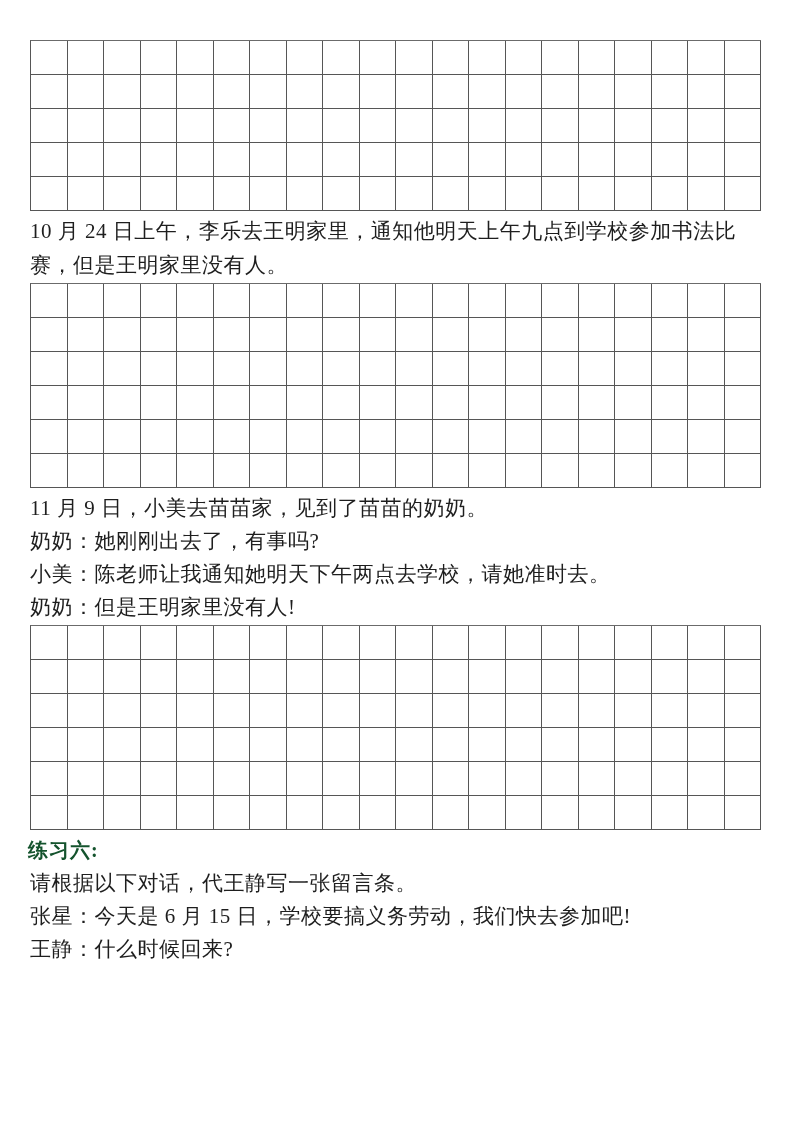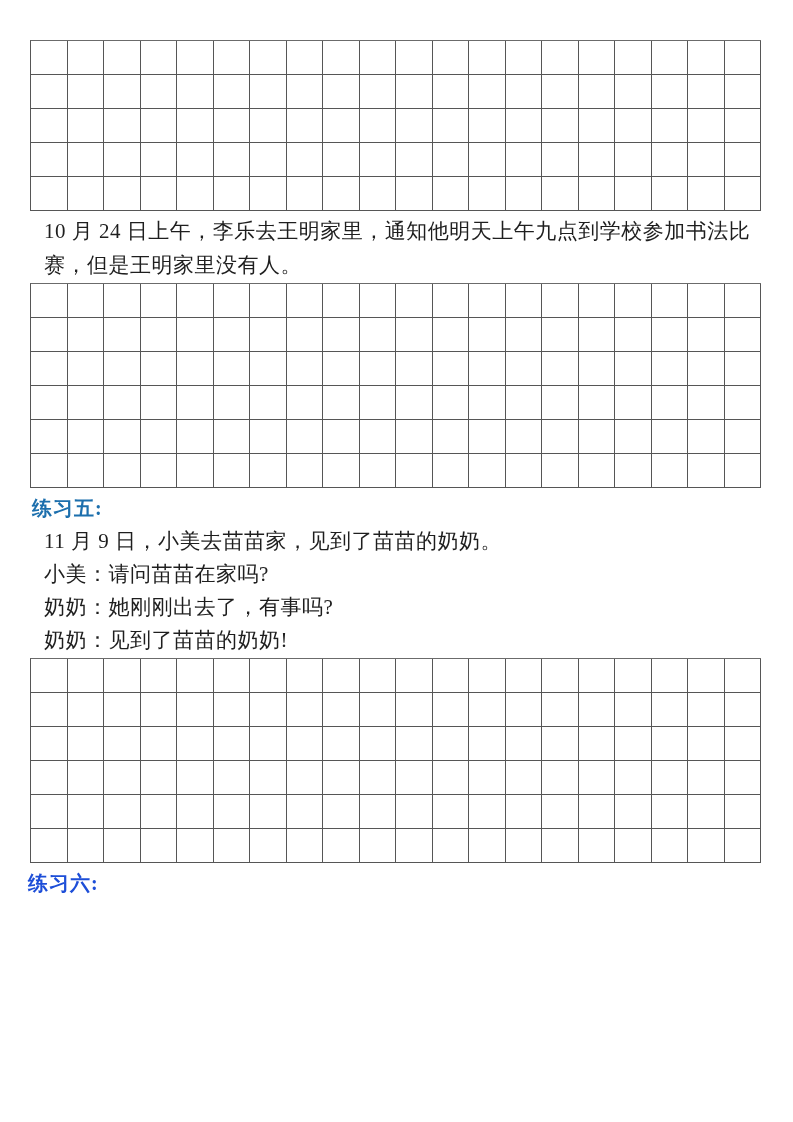--- a/index.html
+++ b/index.html
@@ -30,21 +30,21 @@
   }
   .grid-top { margin-top: 40px; }
   .ex-heading {
     margin: 8px 0 0 32px;
     font-size: 20px;
     line-height: 25px;
     font-weight: bold;
     letter-spacing: 1px;
   }
   .body-text {
-    margin: 3px 26px 0 44px;
+    margin: 3px 26px 0 30px;
     font-size: 21px;
     line-height: 34px;
     letter-spacing: 0.5px;
   }
   .body-text p { margin: 0; }
   .dialog-block { margin-top: 4px; }
   .dialog-block .line { line-height: 33px; }
   .grid-mid { margin-top: 1px; }
   .footer {
     position: absolute;
@@ -283,26 +283,25 @@
       <div class="cell" style="border-right-color: rgb(86, 86, 86); border-bottom-color: rgb(86, 86, 86);"></div>
       <div class="cell" style="border-right-color: rgb(86, 86, 86); border-bottom-color: rgb(86, 86, 86);"></div>
       <div class="cell" style="border-right-color: rgb(86, 86, 86); border-bottom-color: rgb(86, 86, 86);"></div>
       <div class="cell" style="border-right-color: rgb(86, 86, 86); border-bottom-color: rgb(86, 86, 86);"></div>
       <div class="cell" style="border-right-color: rgb(86, 86, 86); border-bottom-color: rgb(86, 86, 86);"></div>
       <div class="cell" style="border-right-color: rgb(86, 86, 86); border-bottom-color: rgb(86, 86, 86);"></div>
       <div class="cell" style="border-right-color: rgb(86, 86, 86); border-bottom-color: rgb(86, 86, 86);"></div>
       <div class="cell" style="border-right-color: rgb(86, 86, 86); border-bottom-color: rgb(86, 86, 86);"></div>
     </div>
 
-  <div class="ex-heading" style="color: rgb(28, 111, 173);">练习五:</div>
   <div class="body-text dialog-block">
     <p class="line">11 月 9 日，小美去苗苗家，见到了苗苗的奶奶。</p>
-    <p class="line">小美：请问苗苗在家吗?</p>
     <p class="line">奶奶：她刚刚出去了，有事吗?</p>
-    <p class="line">奶奶：见到了苗苗的奶奶!</p>
+    <p class="line">小美：陈老师让我通知她明天下午两点去学校，请她准时去。</p>
+    <p class="line">奶奶：但是王明家里没有人!</p>
   </div>
   <div class="grid grid-mid" style="grid-template-columns: repeat(20, 1fr);">
       <div class="cell" style="border-right-color: rgb(86, 86, 86); border-bottom-color: rgb(86, 86, 86);"></div>
       <div class="cell" style="border-right-color: rgb(86, 86, 86); border-bottom-color: rgb(86, 86, 86);"></div>
       <div class="cell" style="border-right-color: rgb(86, 86, 86); border-bottom-color: rgb(86, 86, 86);"></div>
       <div class="cell" style="border-right-color: rgb(86, 86, 86); border-bottom-color: rgb(86, 86, 86);"></div>
       <div class="cell" style="border-right-color: rgb(86, 86, 86); border-bottom-color: rgb(86, 86, 86);"></div>
       <div class="cell" style="border-right-color: rgb(86, 86, 86); border-bottom-color: rgb(86, 86, 86);"></div>
       <div class="cell" style="border-right-color: rgb(86, 86, 86); border-bottom-color: rgb(86, 86, 86);"></div>
       <div class="cell" style="border-right-color: rgb(86, 86, 86); border-bottom-color: rgb(86, 86, 86);"></div>
@@ -413,16 +412,21 @@
       <div class="cell" style="border-right-color: rgb(86, 86, 86); border-bottom-color: rgb(86, 86, 86);"></div>
       <div class="cell" style="border-right-color: rgb(86, 86, 86); border-bottom-color: rgb(86, 86, 86);"></div>
       <div class="cell" style="border-right-color: rgb(86, 86, 86); border-bottom-color: rgb(86, 86, 86);"></div>
       <div class="cell" style="border-right-color: rgb(86, 86, 86); border-bottom-color: rgb(86, 86, 86);"></div>
       <div class="cell" style="border-right-color: rgb(86, 86, 86); border-bottom-color: rgb(86, 86, 86);"></div>
       <div class="cell" style="border-right-color: rgb(86, 86, 86); border-bottom-color: rgb(86, 86, 86);"></div>
       <div class="cell" style="border-right-color: rgb(86, 86, 86); border-bottom-color: rgb(86, 86, 86);"></div>
       <div class="cell" style="border-right-color: rgb(86, 86, 86); border-bottom-color: rgb(86, 86, 86);"></div>
     </div>
 
-  <div class="ex-heading" style="color: #1d4ed8; margin-left: 28px;">练习六:</div>
+  <div class="ex-heading" style="color: #14532d; margin-left: 28px;">练习六:</div>
+  <div class="body-text dialog-block">
+    <p class="line">请根据以下对话，代王静写一张留言条。</p>
+    <p class="line">张星：今天是 6 月 15 日，学校要搞义务劳动，我们快去参加吧!</p>
+    <p class="line">王静：什么时候回来?</p>
+  </div>
 
 
 </div>
 
 </body></html>

